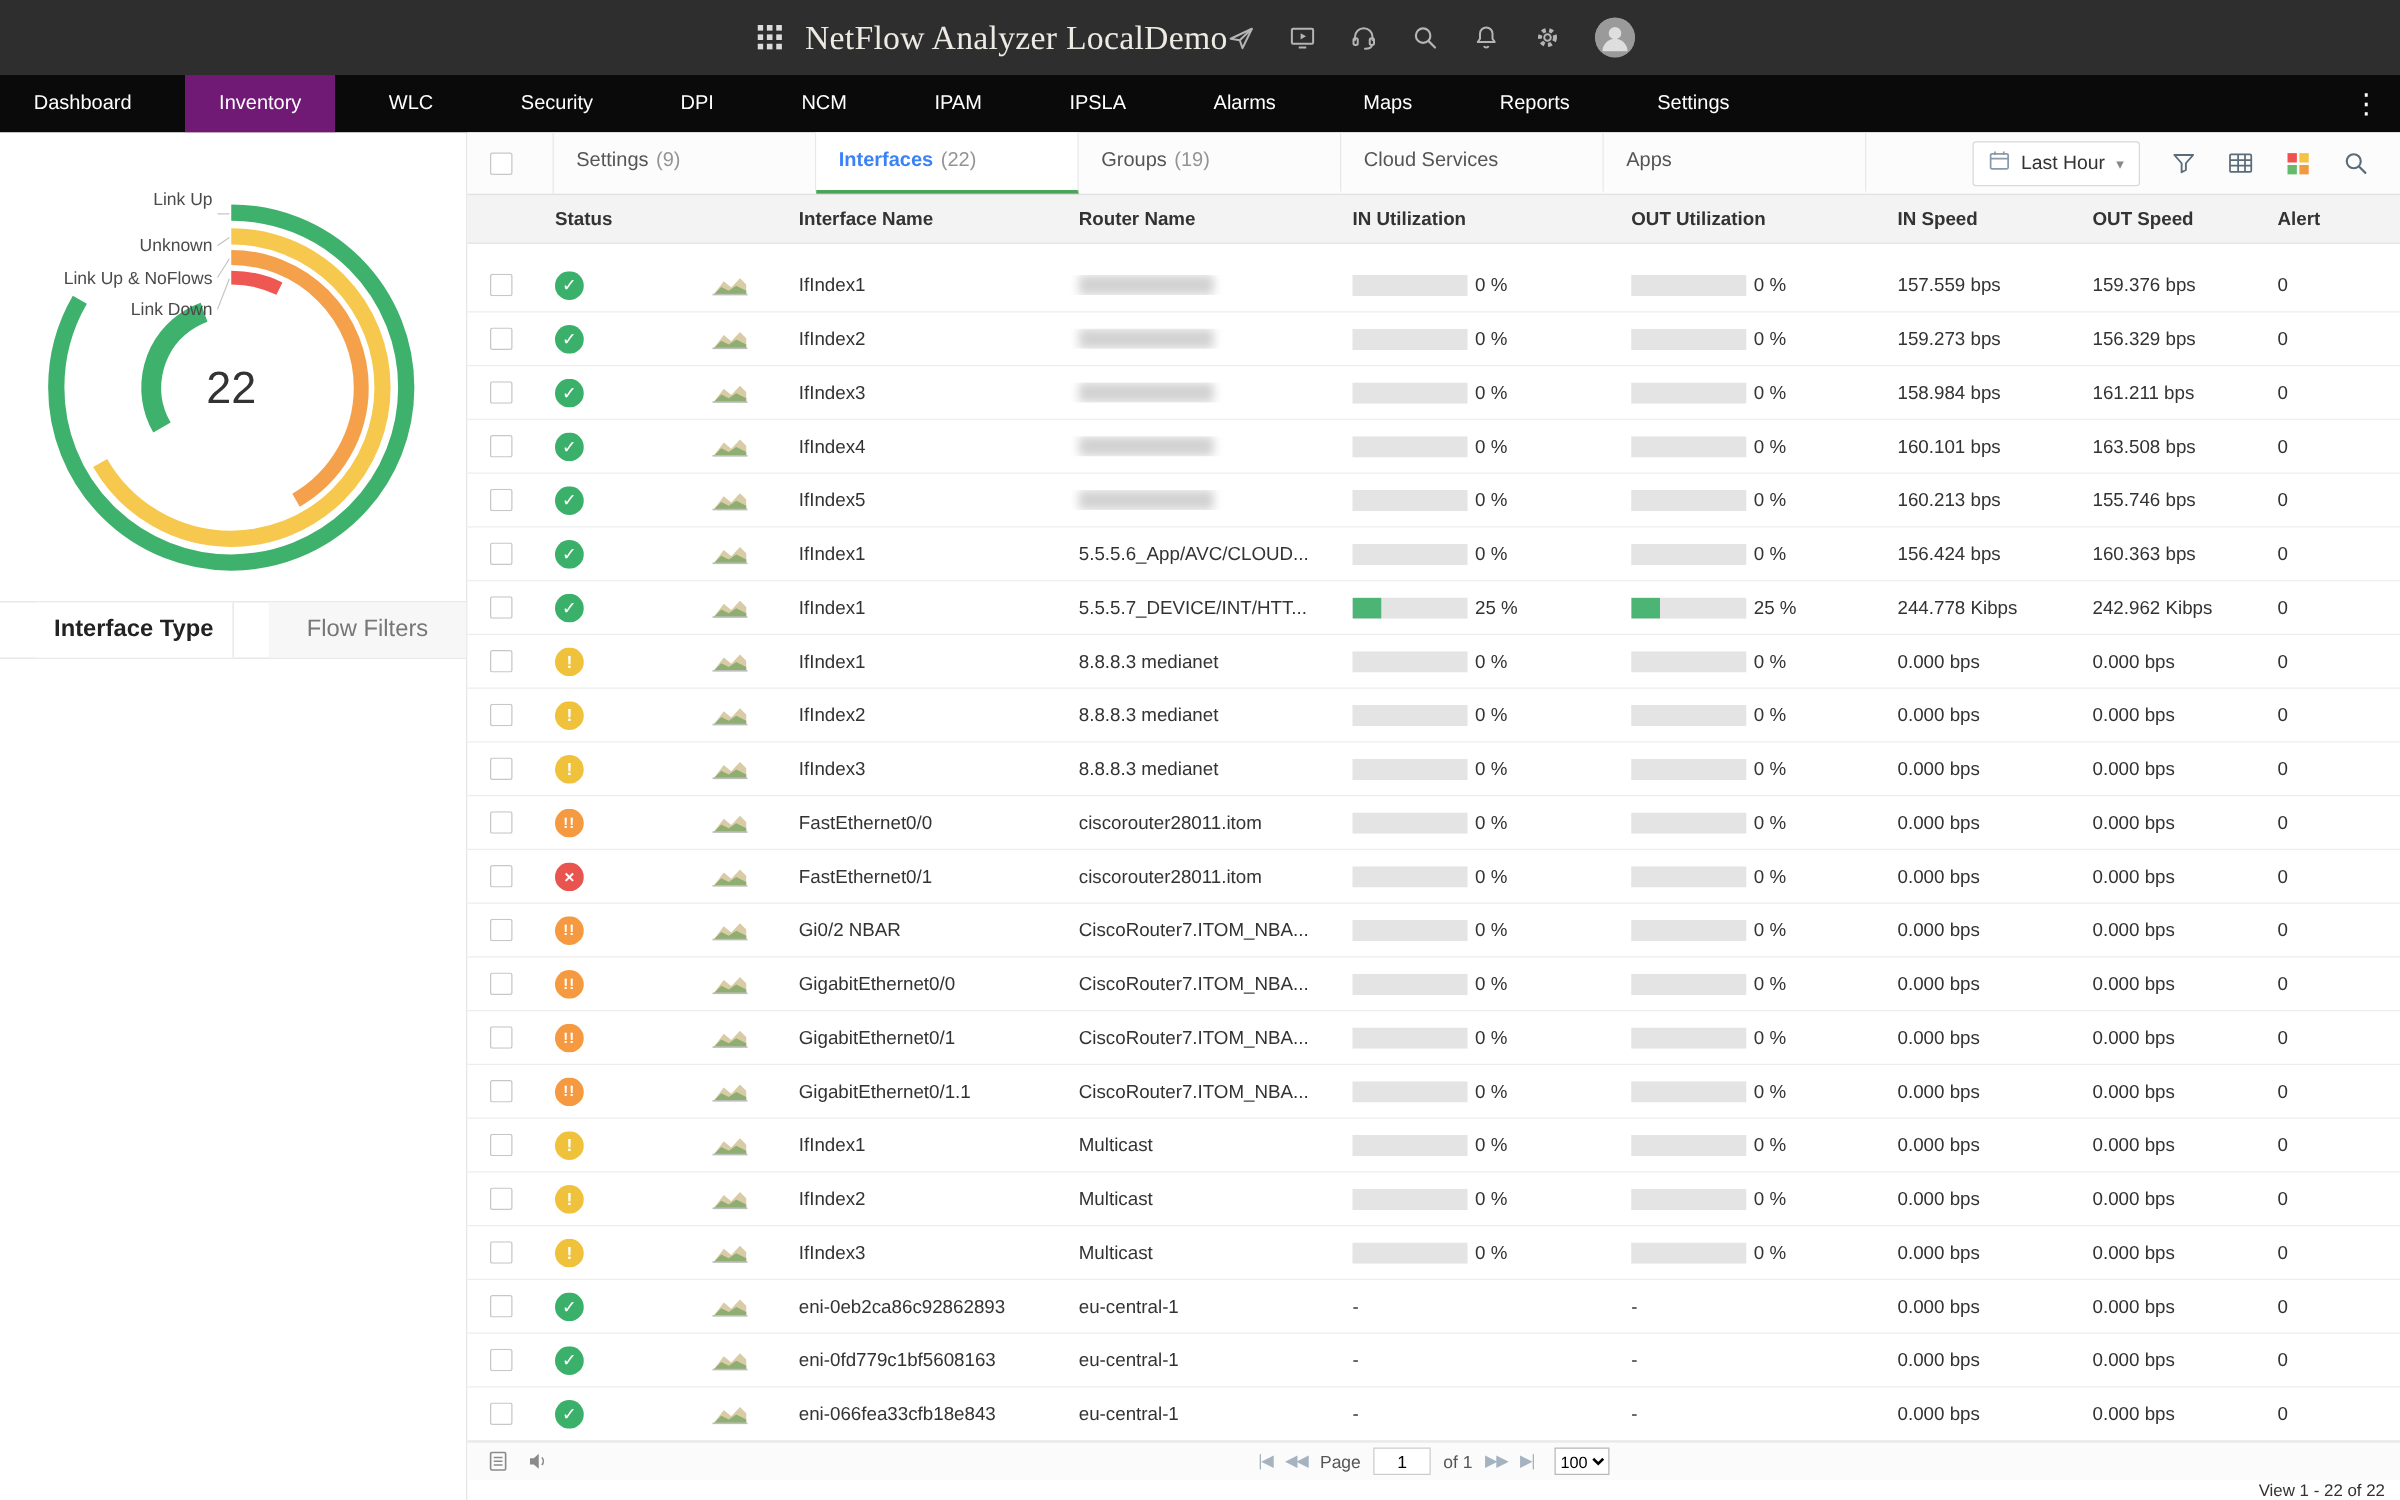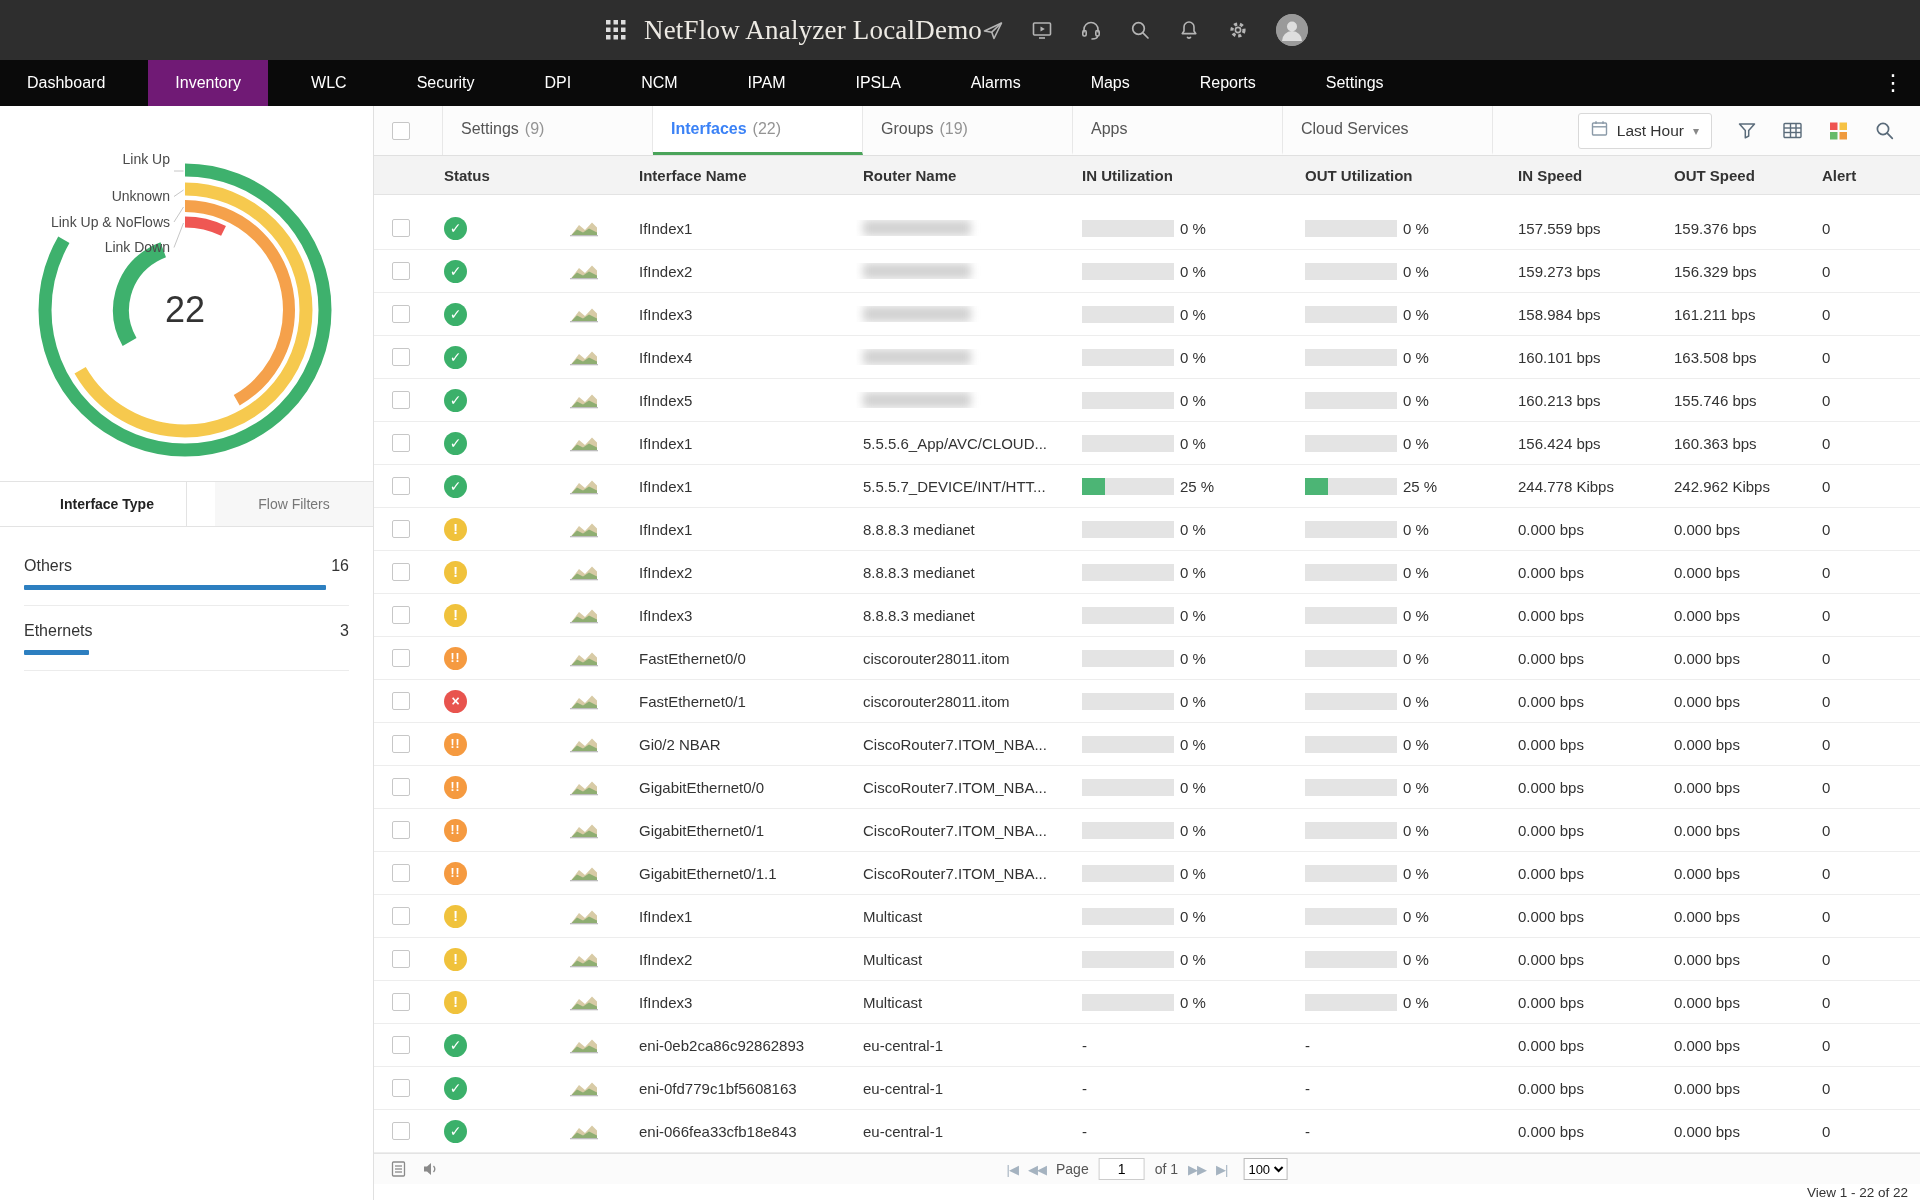--- a/index.html
+++ b/index.html
@@ -28,21 +28,21 @@
   .main { flex:1; min-width:0; display:flex; flex-direction:column; background:#fff; }
 
   
   .donut-area { position:relative; height:375px; }
   .donut-svg { position:absolute; left:0; top:0; }
   .donut-center { position:absolute; left:185px; top:204px; transform:translate(-50%,-50%); font-size:36px; color:#333; }
   .legend-item { position:absolute; left:0; width:170px; text-align:right; font-size:14px; color:#4a4a4a; line-height:17px; white-space:nowrap; }
 
   
   .side-tabs { display:flex; height:46px; border-top:1px solid #e3e3e3; border-bottom:1px solid #e3e3e3; }
-  .side-tab { flex:1; display:flex; align-items:center; justify-content:center; font-size:14px; color:#777; background:#f7f7f7; border-right:1px solid #e3e3e3; cursor:pointer;margin-left:28px; }
+  .side-tab { flex:1; display:flex; align-items:center; justify-content:center; font-size:19px; color:#777; background:#f7f7f7; border-right:1px solid #e3e3e3; cursor:pointer;margin-left:28px; }
   .side-tab:last-child { border-right:none; }
   .side-tab.active { background:#fff; color:#222; font-weight:bold; }
 
   
   .type-list { padding:30px 24px 0; }
   .type-top { display:flex; justify-content:space-between; align-items:center; font-size:16px; color:#333; margin-bottom:10px; }
   .type-bar { height:5px; background:#2d7fc0; border-radius:1px; }
   .type-div { border-bottom:1px solid #ececec; margin:15px 0 16px; }
 
   
@@ -198,38 +198,20 @@
         <div class="donut-center">22</div>
       <div class="legend-item" style="top: 45px;">Link Up</div>
           <div class="legend-item" style="top: 82px;">Unknown</div>
           <div class="legend-item" style="top: 107.5px;">Link Up &amp; NoFlows</div>
           <div class="legend-item" style="top: 133px;">Link Down</div>
         </div>
       <div class="side-tabs">
           <div class="side-tab active">Interface Type</div>
           <div class="side-tab">Flow Filters</div>
         </div>
-      <div class="type-list">
-          <div class="type-item">
-            <div class="type-top">
-              <span class="type-label">Others</span>
-              <span class="type-count">16</span>
-            </div>
-            <div class="type-bar" style="width: 93%;"></div>
-            <div class="type-div"></div>
-          </div>
-          <div class="type-item">
-            <div class="type-top">
-              <span class="type-label">Ethernets</span>
-              <span class="type-count">3</span>
-            </div>
-            <div class="type-bar" style="width: 20%;"></div>
-            <div class="type-div"></div>
-          </div>
-        </div>
     </aside>
 
     <main class="main">
 
       <div class="subtab-bar">
         <div class="subtab-check">
           <span class="checkbox"></span>
         </div>
         <div class="subtabs">
             <div class="subtab">
@@ -238,24 +220,24 @@
             </div>
             <div class="subtab active">
               <span class="subtab-label">Interfaces</span>
               <span class="cnt">(22)</span>
             </div>
             <div class="subtab">
               <span class="subtab-label">Groups</span>
               <span class="cnt">(19)</span>
             </div>
             <div class="subtab">
+              <span class="subtab-label">Cloud Services</span>
+            </div>
+            <div class="subtab">
               <span class="subtab-label">Apps</span>
-            </div>
-            <div class="subtab">
-              <span class="subtab-label">Cloud Services</span>
             </div>
           </div>
         <div class="toolbar-right">
           <div class="time-select">
             <span>
               <svg width="17" height="17" viewBox="0 0 17 17" fill="none" stroke="#8b9aa8" stroke-width="1.4">
                 <rect x="1.5" y="3" width="14" height="12" rx="1"></rect>
                   <path d="M1.5 6.8 H15.5"></path>
                   <path d="M5 1.2 V4"></path>
                   <path d="M12 1.2 V4"></path>

